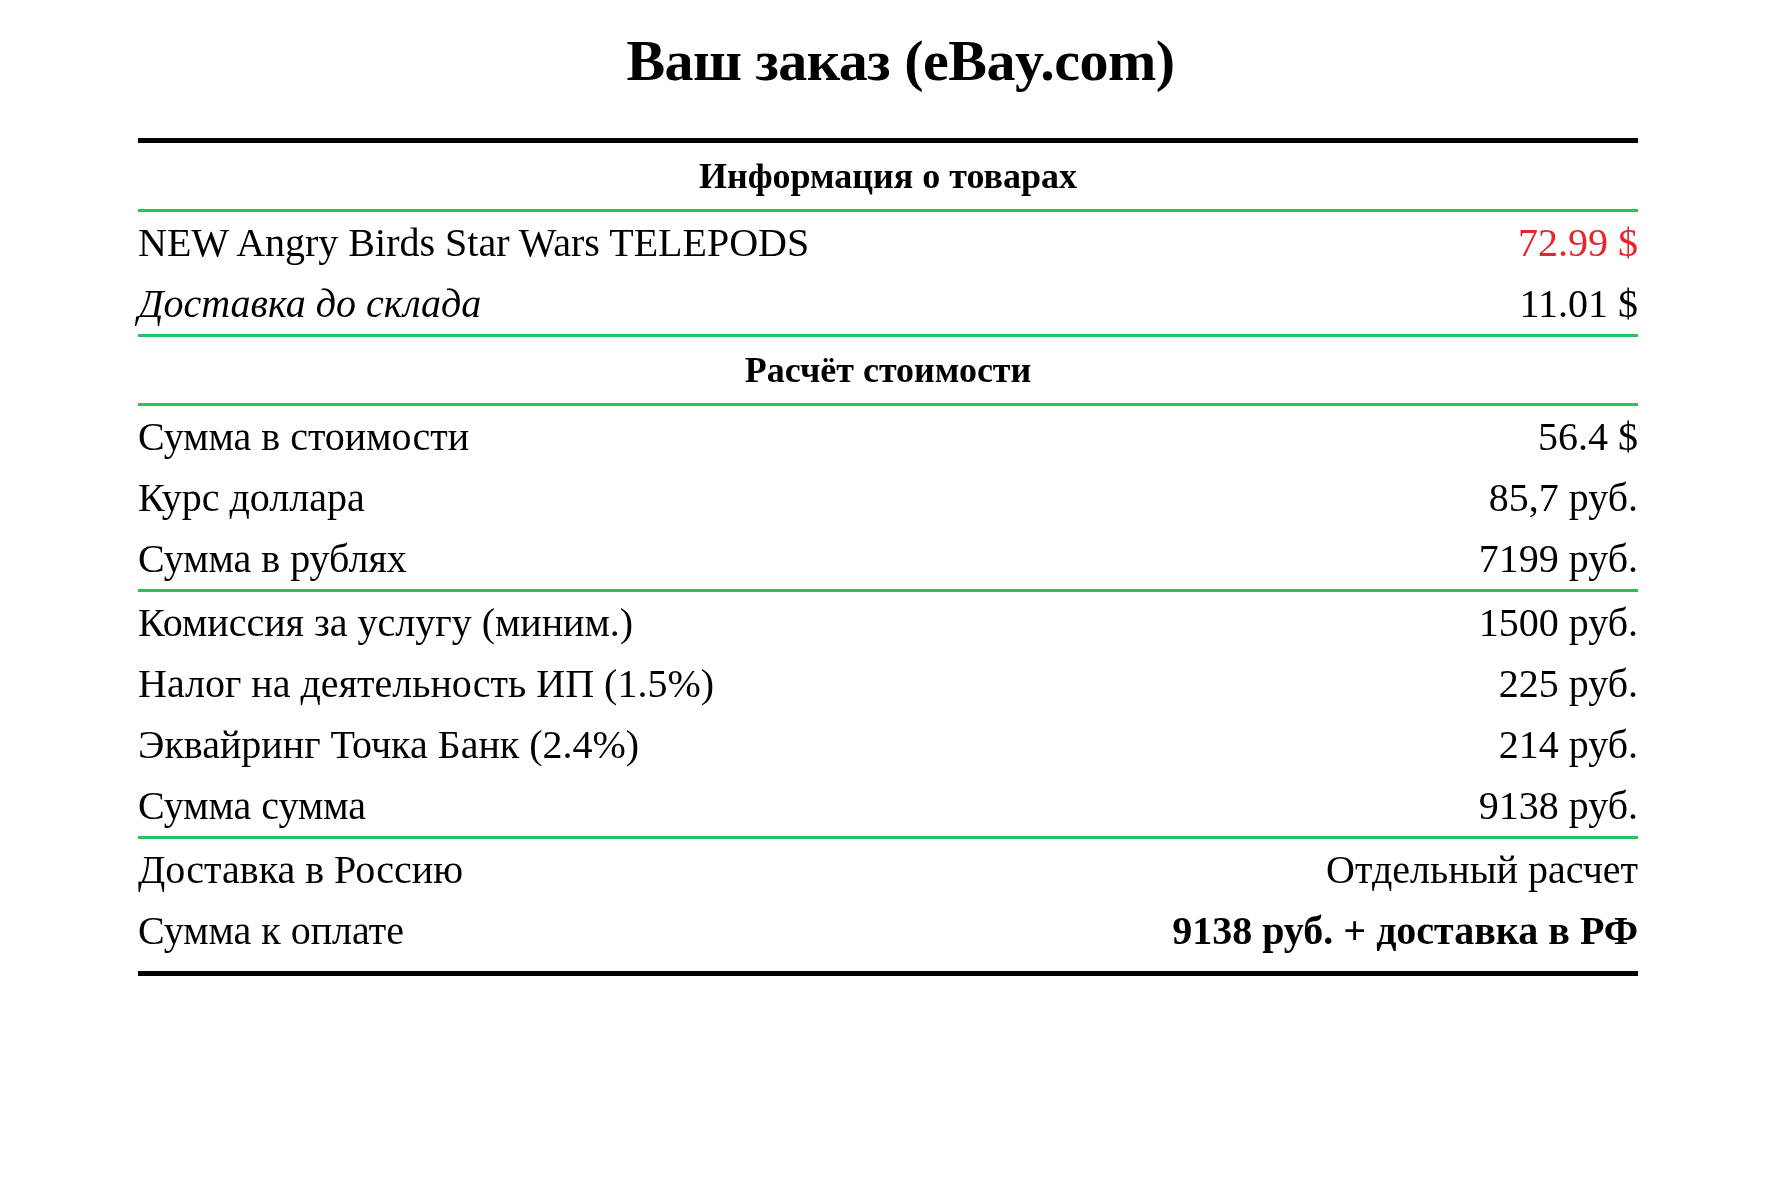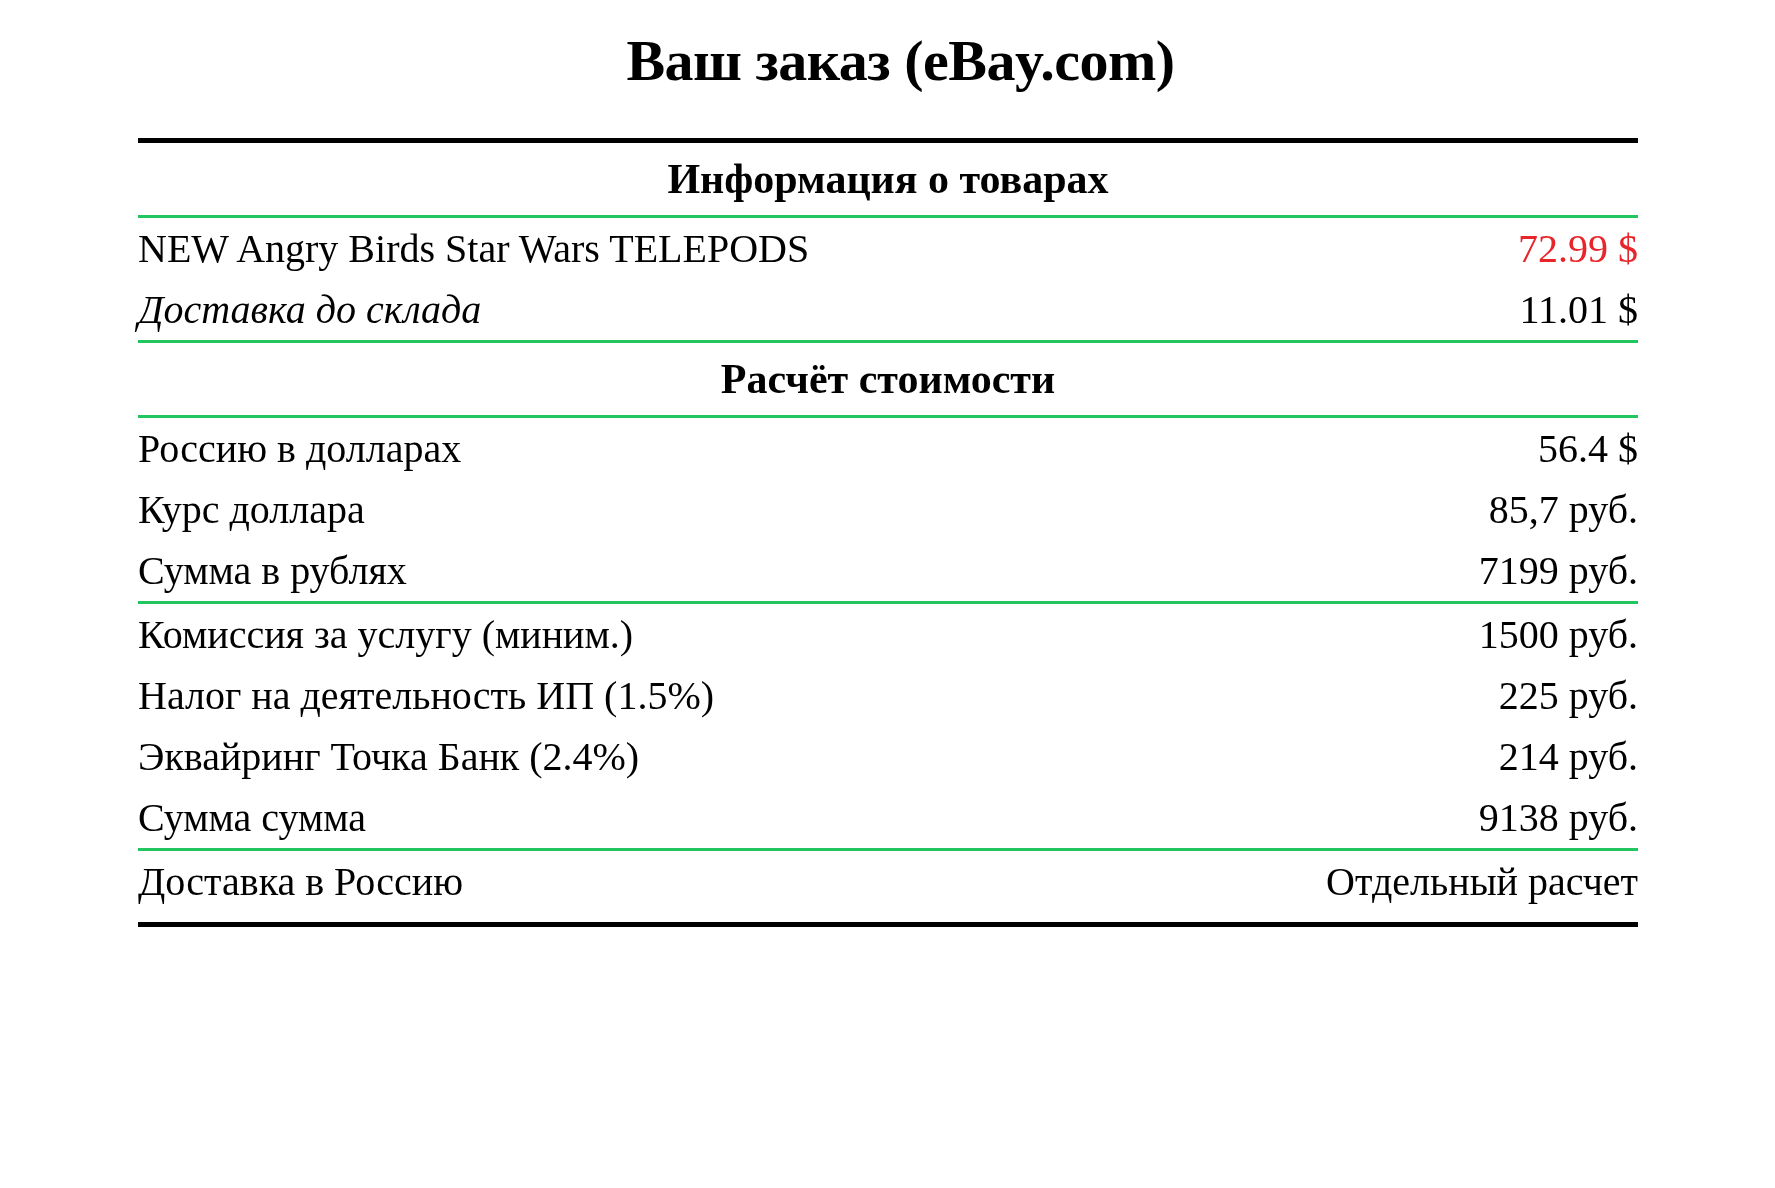--- a/index.html
+++ b/index.html
@@ -45,21 +45,21 @@
     white-space: nowrap;
   }
   .cell-value {
     text-align: right;
     padding-right: 22px;
     white-space: nowrap;
   }
   .section-head td {
     text-align: center;
     font-weight: bold;
-    font-size: 42px;
+    font-size: 36px;
     padding: 12px 0 12px 0;
   }
   tr.row-line td {
     padding-top: 7px;
     padding-bottom: 7px;
   }
   .rule-top td {
     border-top: 5px solid #000;
   }
   .rule-thin-top td {
@@ -105,21 +105,21 @@
       <tr class="row-line">
         <td class="cell-label italic">Доставка до склада</td>
         <td class="cell-value">11.01 $</td>
       </tr>
 
       <tr class="section-head rule-thin-top">
         <td colspan="2">Расчёт стоимости</td>
       </tr>
 
       <tr class="row-line rule-thin-top">
-        <td class="cell-label">Россию в долларах</td>
+        <td class="cell-label">Сумма в стоимости</td>
         <td class="cell-value">56.4 $</td>
       </tr>
       <tr class="row-line">
         <td class="cell-label">Курс доллара</td>
         <td class="cell-value">85,7 руб.</td>
       </tr>
       <tr class="row-line">
         <td class="cell-label">Сумма в рублях</td>
         <td class="cell-value">7199 руб.</td>
       </tr>
@@ -138,20 +138,24 @@
       </tr>
       <tr class="row-line">
         <td class="cell-label">Сумма сумма</td>
         <td class="cell-value">9138 руб.</td>
       </tr>
 
       <tr class="row-line rule-thin-top">
         <td class="cell-label">Доставка в Россию</td>
         <td class="cell-value">Отдельный расчет</td>
       </tr>
+      <tr class="row-line">
+        <td class="cell-label">Сумма к оплате</td>
+        <td class="cell-value bold">9138 руб. + доставка в РФ</td>
+      </tr>
 
       <tr class="spacer-row rule-bottom">
         <td colspan="2"></td>
       </tr>
 
     </tbody>
   </table>
 
 </div>
 

